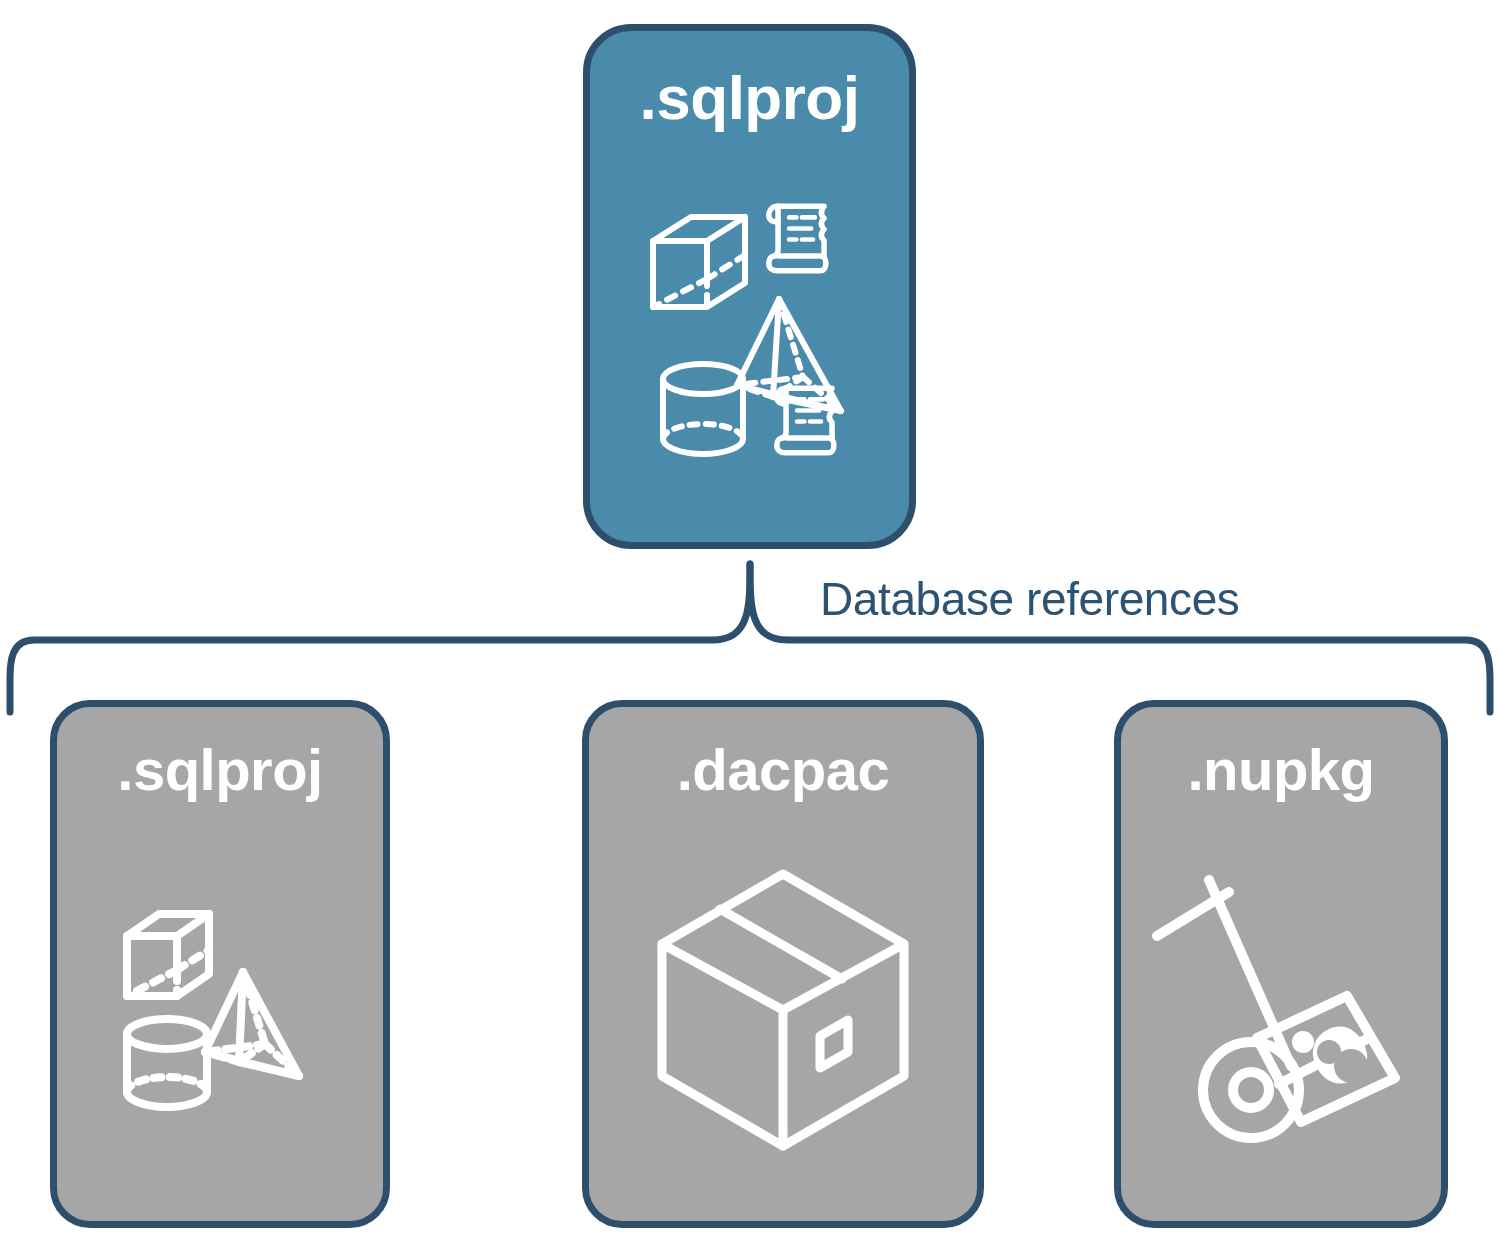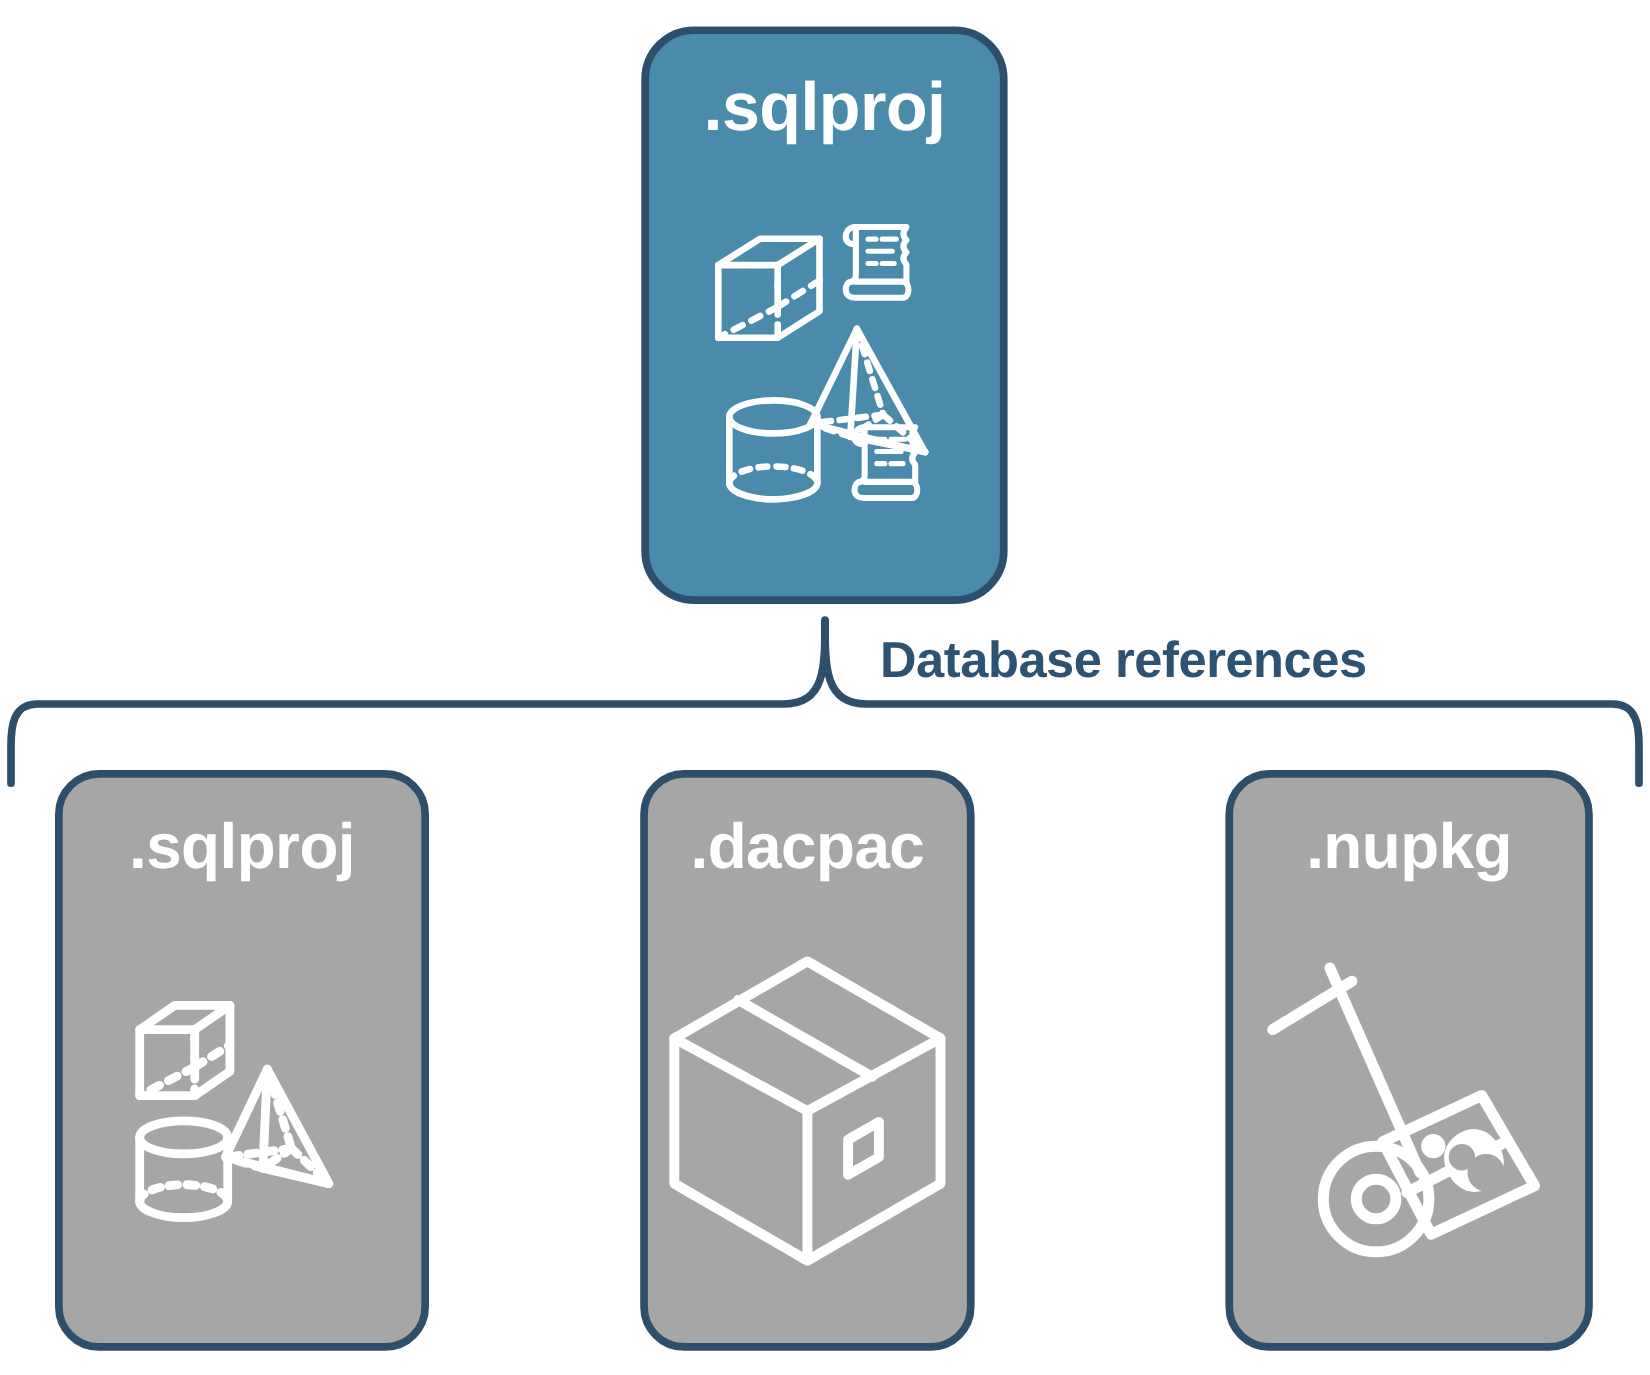--- a/index.html
+++ b/index.html
@@ -65,40 +65,40 @@
     background: #a6a6a6;
     border-color: #2d4f6c;
     border-width: 7px;
     border-radius: 40px;
   }
   .child-card .card-title {
     font-size: 58px;
     margin-top: 34px;
   }
   #card-child-0 { left: 50px;   width: 340px; }
-  #card-child-1 { left: 582px;  width: 304px; }
+  #card-child-1 { left: 582px;  width: 402px; }
   #card-child-2 { left: 1114px; width: 334px; justify-content: flex-end; }
 
   
   #bracket {
     position: absolute;
     left: 0;
     top: 548px;
     width: 1500px;
     height: 180px;
     pointer-events: none;
   }
 
   
   #ref-label {
     position: absolute;
-    left: 800px;
+    left: 820px;
     top: 572px;
     font-size: 46px;
-    font-weight: bold;
+    font-weight: normal;
     color: #2d5272;
     white-space: nowrap;
     letter-spacing: -0.4px;
   }
 
   svg { display: block; overflow: visible; }
 </style>
 </head>
 <body>
 

